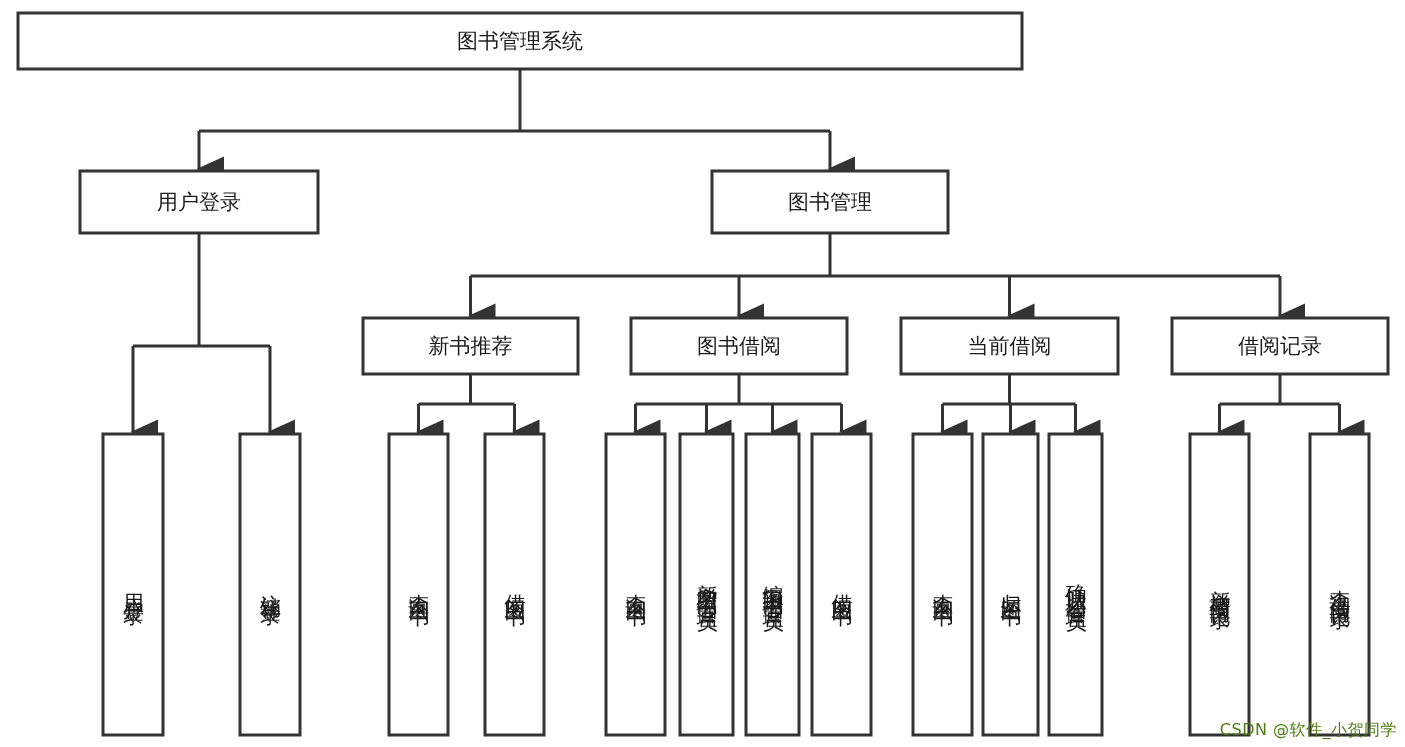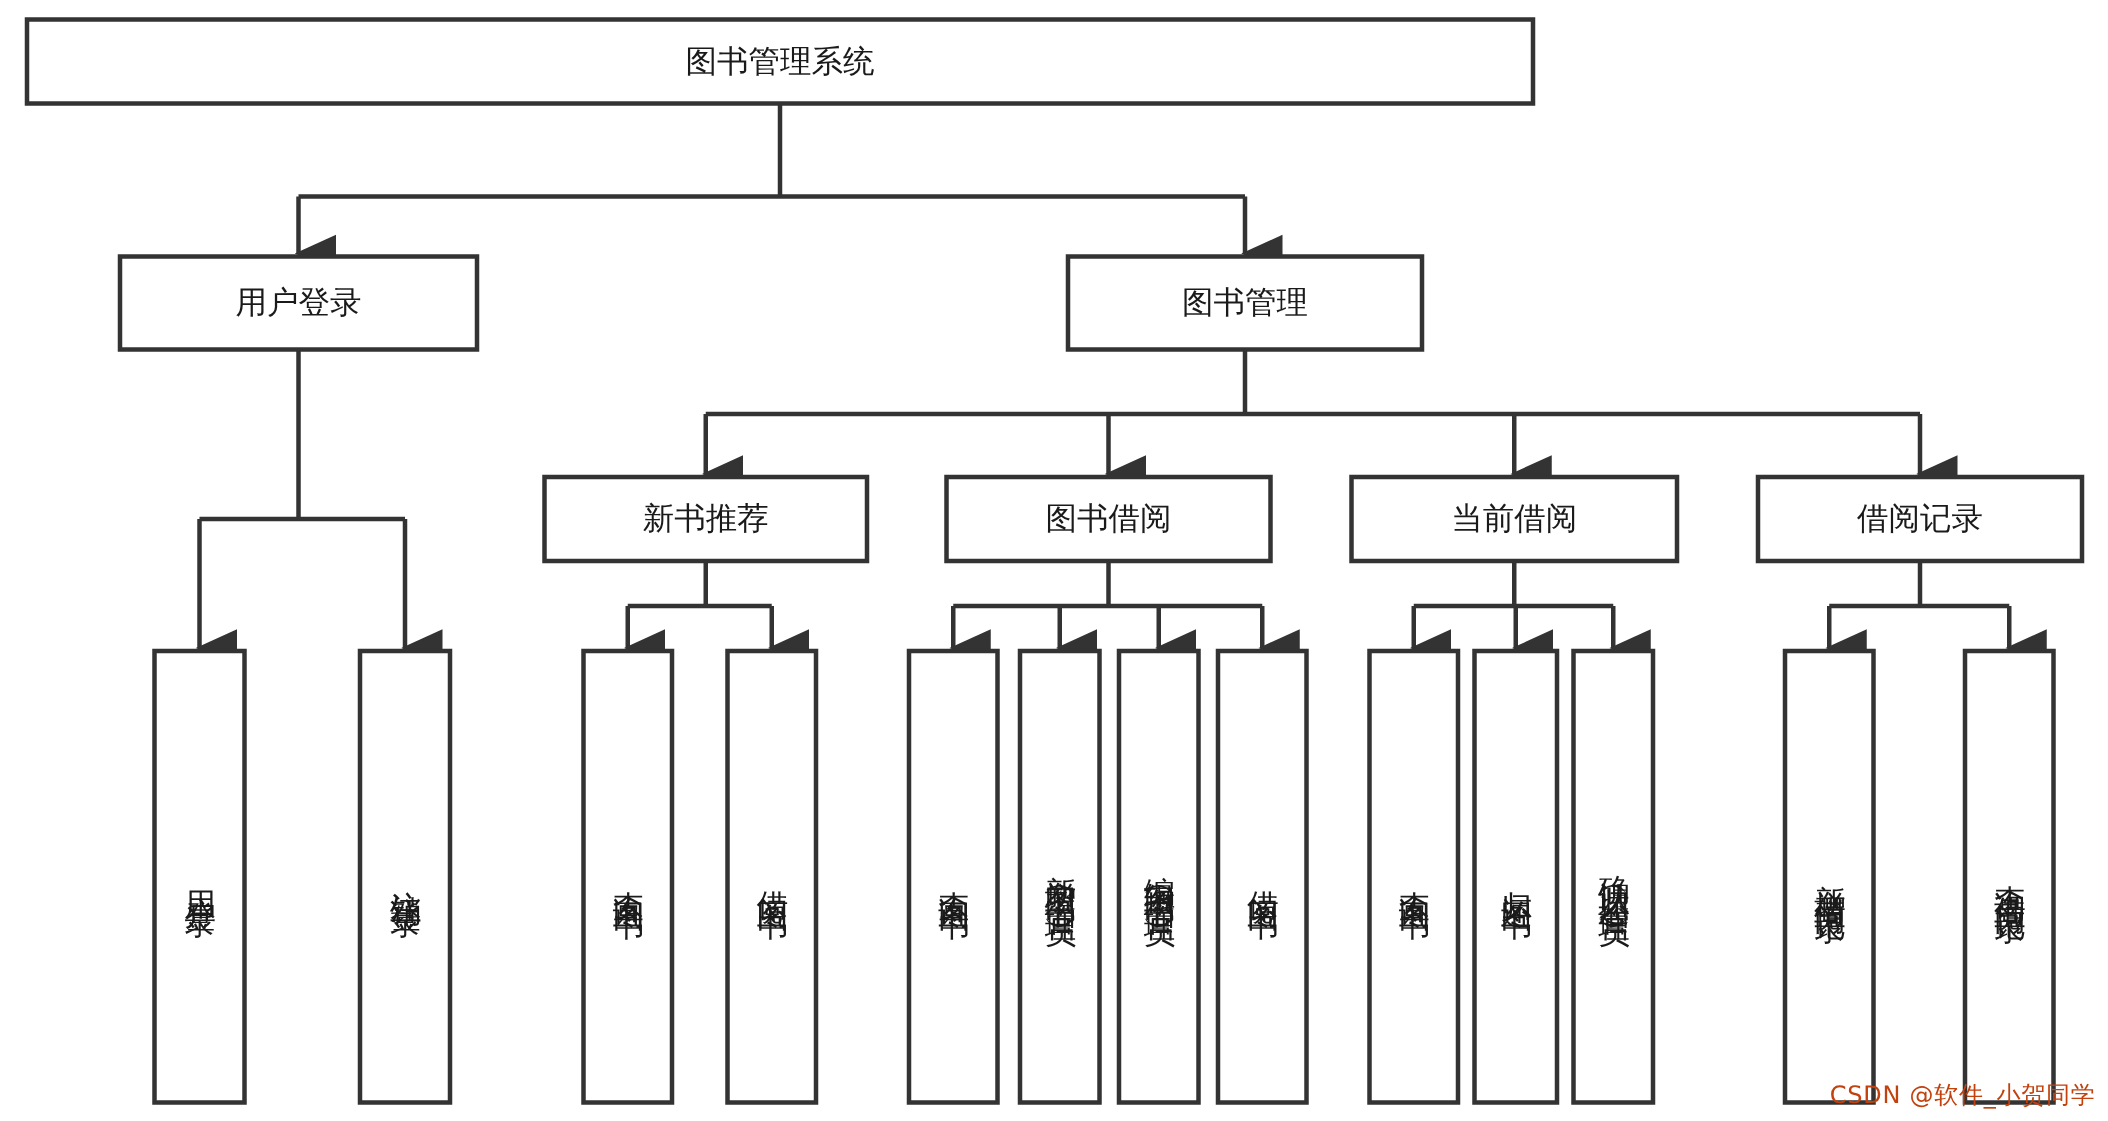--- a/index.html
+++ b/index.html
@@ -31,21 +31,21 @@
     align-items:center;
     justify-content:center;
     white-space:nowrap;
     pointer-events:none;
   }
   #watermark{
     position:absolute;
     right:8px;bottom:6px;
     font-family:"DejaVu Sans","Liberation Sans",sans-serif;
     font-size:16px;
-    color:#c2410c;
+    color:#4d7c0f;
     letter-spacing:0.5px;
     white-space:nowrap;
   }
 </style>
 </head>
 <body>
 
 <div id="diagram-root">
 
   <svg id="tree-svg" viewBox="0 0 1405 747" xmlns="http://www.w3.org/2000/svg">

